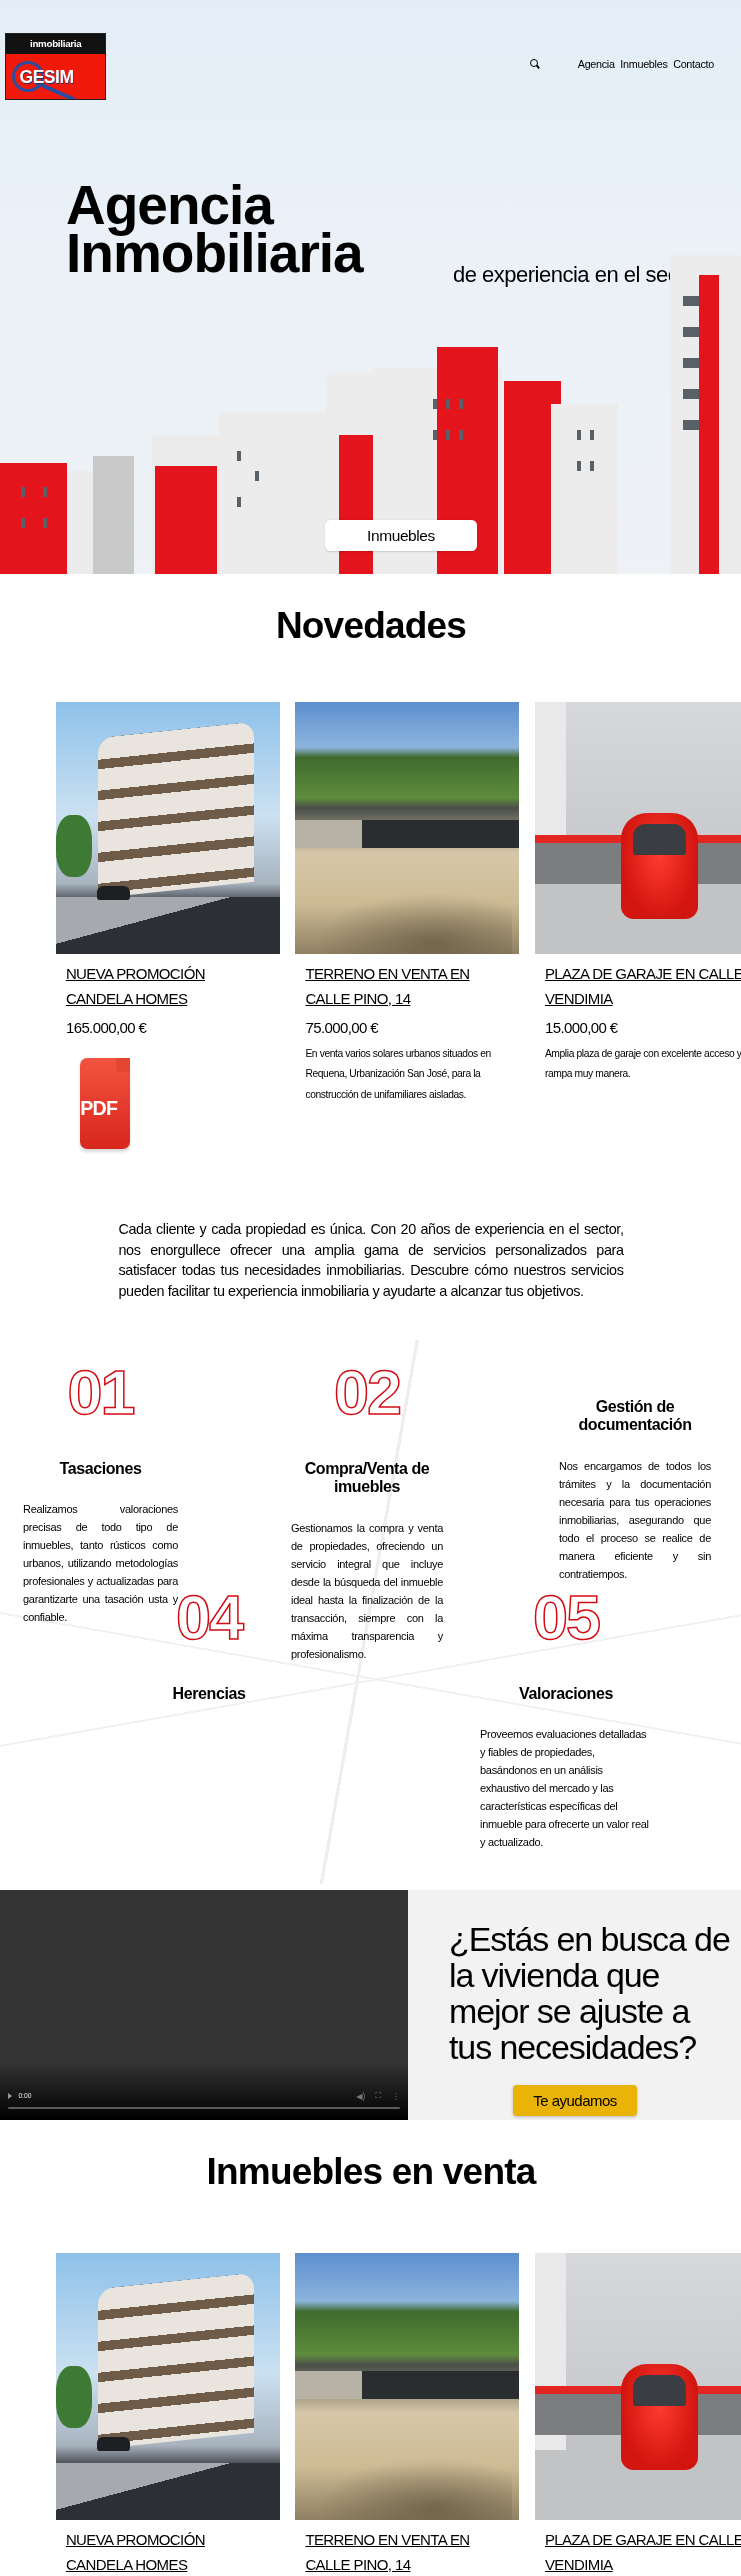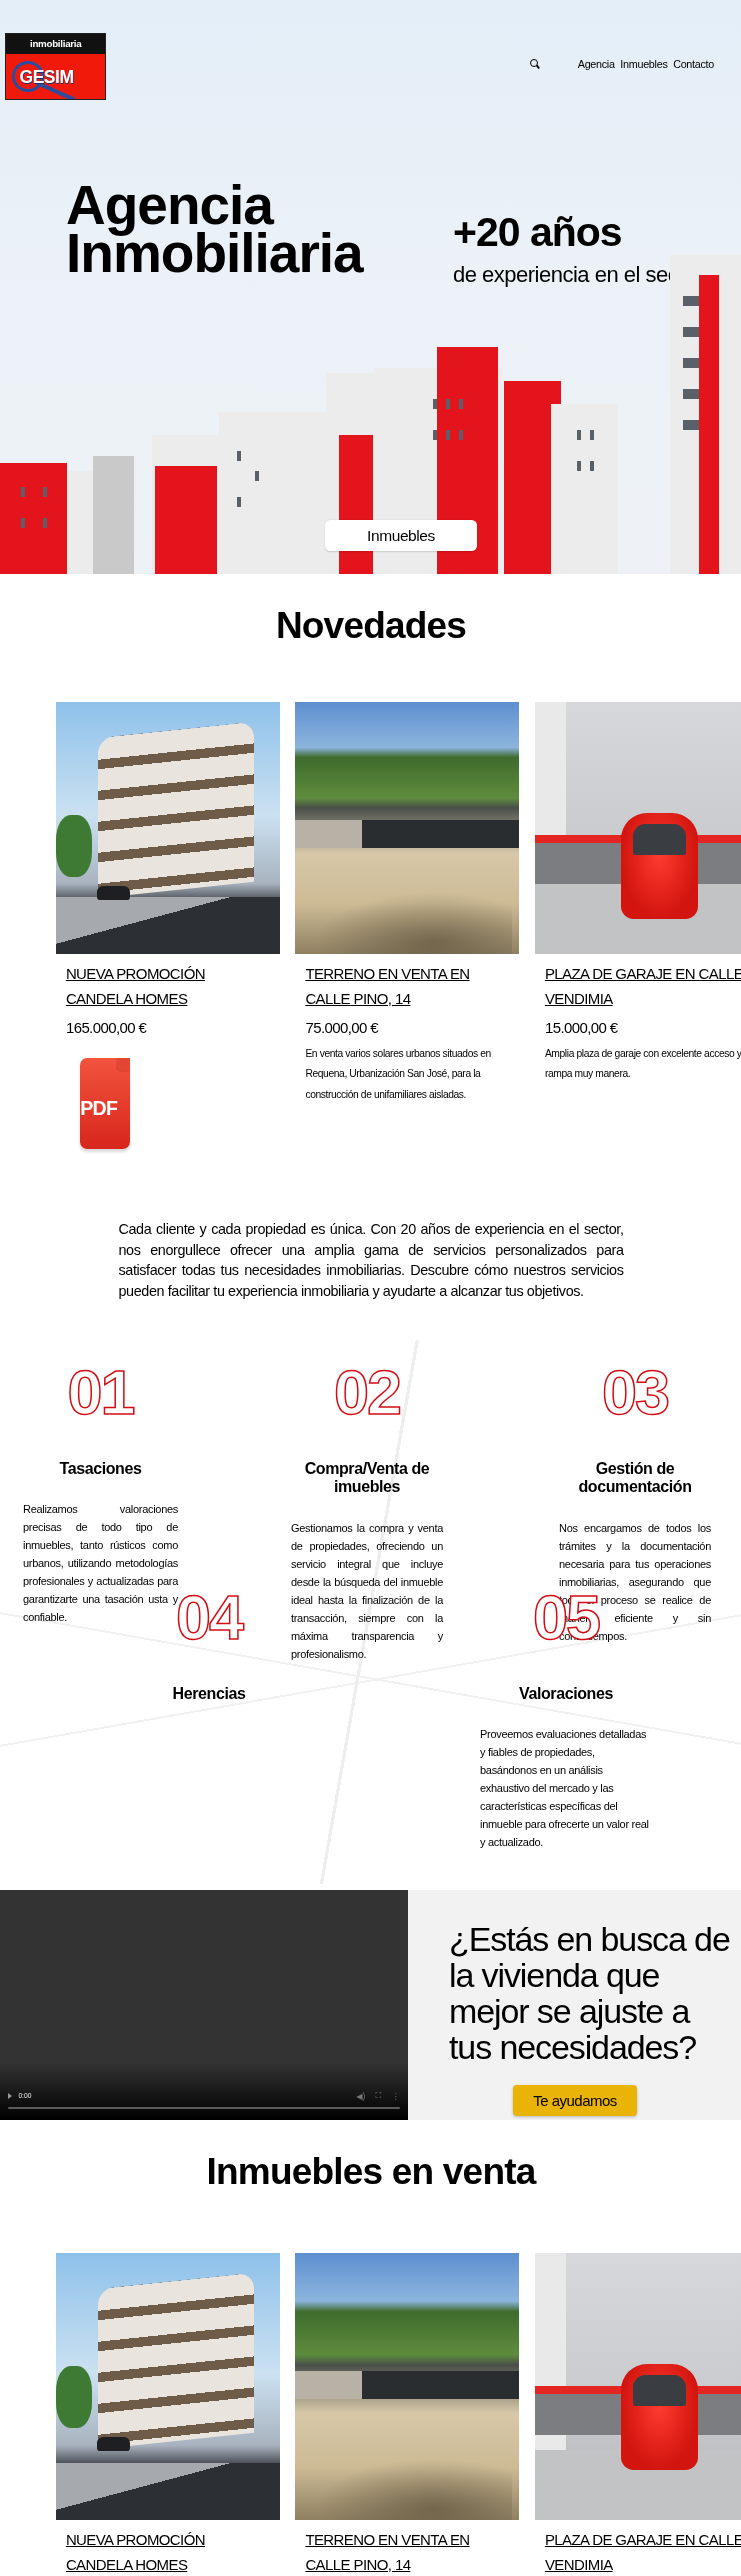--- a/index.html
+++ b/index.html
@@ -116,21 +116,20 @@
       <a href="#">Agencia</a>
       <a href="#">Inmuebles</a>
       <a href="#">Contacto</a>
     </nav>
   </header>
 
   <h1 class="hero-title">
     <span>Agencia</span><br>
     <span>Inmobiliaria</span>
   </h1>
-  <div class="hero-years">+20 años</div>
   <div class="hero-sub">de experiencia en el sector</div>
 
   <div class="bldgs">
     <div class="b r" style="left:0;width:67px;height:111px;"></div>
     <div class="b w" style="left:67px;width:46px;height:103px;"></div>
     <div class="b g" style="left:93px;width:41px;height:118px;"></div>
     <div class="b w" style="left:152px;width:67px;height:139px;"></div>
     <div class="b r" style="left:155px;width:62px;height:108px;"></div>
     <div class="b w" style="left:219px;width:118px;height:162px;"></div>
     <div class="b w" style="left:326px;width:49px;height:201px;"></div>
@@ -225,21 +224,20 @@
     <div class="num">01</div>
     <div class="name" style="margin-top:37px;">Tasaciones</div>
     <div class="txt" style="margin-top:21.6px;">Realizamos valoraciones precisas de todo tipo de inmuebles, tanto rústicos como urbanos, utilizando metodologías profesionales y actualizadas para garantizarte una tasación usta y confiable.</div>
   </div>
   <div class="svc" style="left:291px;top:20.6px;width:152px;">
     <div class="num">02</div>
     <div class="name" style="margin-top:37px;">Compra/Venta de imuebles</div>
     <div class="txt" style="margin-top:21.6px;">Gestionamos la compra y venta de propiedades, ofreciendo un servicio integral que incluye desde la búsqueda del inmueble ideal hasta la finalización de la transacción, siempre con la máxima transparencia y profesionalismo.</div>
   </div>
   <div class="svc" style="left:559px;top:20.6px;width:152px;">
-    <div class="num">03</div>
     <div class="name" style="margin-top:37px;">Gestión de documentación</div>
     <div class="txt" style="margin-top:21.6px;">Nos encargamos de todos los trámites y la documentación necesaria para tus operaciones inmobiliarias, asegurando que todo el proceso se realice de manera eficiente y sin contratiempos.</div>
   </div>
   <div class="svc" style="left:123px;top:246px;width:172px;">
     <div class="num">04</div>
     <div class="name" style="margin-top:37px;">Herencias</div>
   </div>
   <div class="svc" style="left:432px;top:246px;width:172px;margin-left:48px;">
     <div class="num">05</div>
     <div class="name" style="margin-top:37px;">Valoraciones</div>

